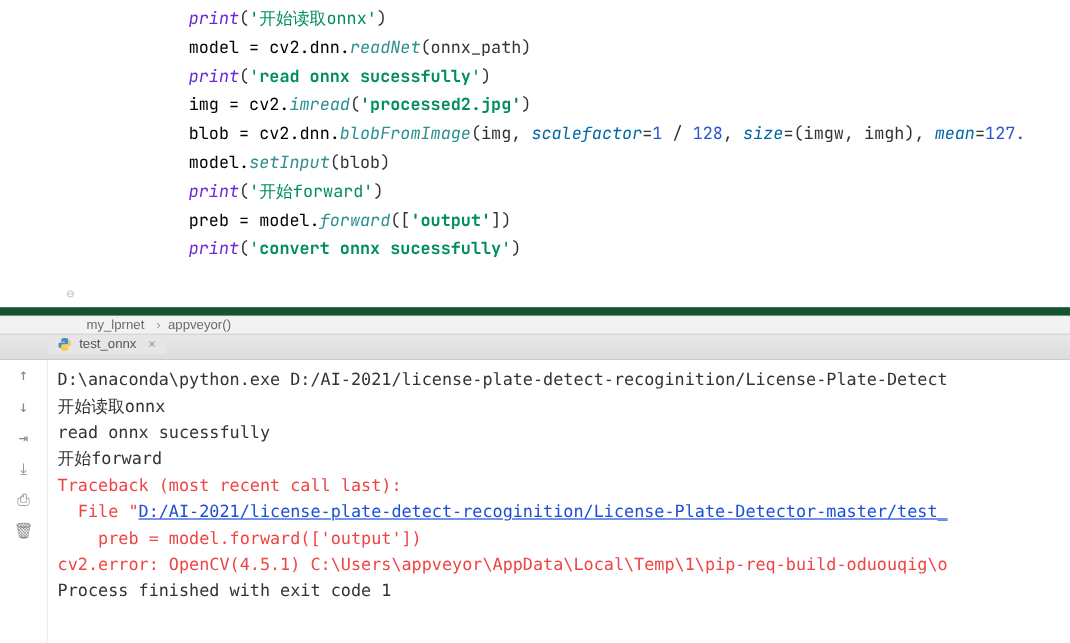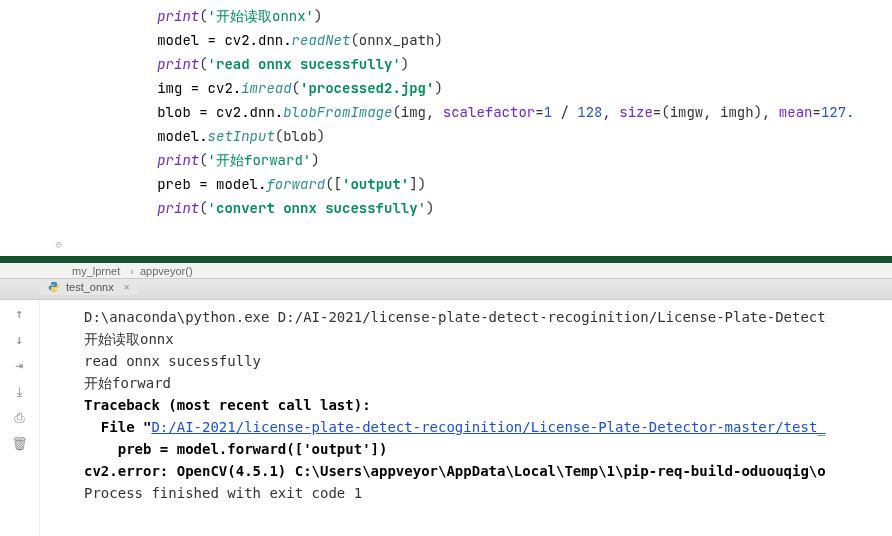--- a/index.html
+++ b/index.html
@@ -45,21 +45,21 @@
   }
 
   
   .fn   { color: #6d28d9; font-style: italic; }             
   .fn2  { color: #2d8f8f; font-style: italic; }                                  
   .str  { color: #008f5a; }                                  
   .strb { color: #008f5a; font-weight: bold; }               
   .num  { color: #2b54d0; }                                  
   .op   { color: #333; }
   .id   { color: #000000; }
-  .arg  { color: #6d28d9; }              
+  .arg  { color: #0369a1; font-style: italic; }              
   .punc { color: #333; }
 
   .line { height: 24px; }
 
   
   .breadcrumb {
     height: 22px;
     background: #f2f2f2;
     border-top: 7px solid #14532d;
     font-family: -apple-system, "Segoe UI", Tahoma, sans-serif;
@@ -123,24 +123,23 @@
   }
   .console {
     flex: 1;
     padding: 6px 8px;
     font-family: "Menlo", "Consolas", monospace;
     font-size: 14px;
     line-height: 22px;
     white-space: pre;
     color: #333;
     overflow: hidden;
-    margin-left: 36px;
   }
   .c-cmd   { color: #333; }
-  .c-err   { color: #000000; font-weight: bold; }    
+  .c-err   { color: #ef4444; }    
   .c-link  { color: #1d4ed8; text-decoration: underline; }
 </style>
 </head>
 <body>
 
 <div class="editor-pane">
   <div class="gutter">
     <div class="gutter-inner">⊖</div>
   </div>
   <div class="code" id="code-lines"><div class="line"><span>        </span><span class="fn">print</span><span class="punc">(</span><span class="str">'开始读取onnx'</span><span class="punc">)</span></div><div class="line"><span>        </span><span class="id">model = cv2.dnn.</span><span class="fn2">readNet</span><span class="punc">(onnx_path)</span></div><div class="line"><span>        </span><span class="fn">print</span><span class="punc">(</span><span class="str">'</span><span class="strb">read onnx sucessfully</span><span class="str">'</span><span class="punc">)</span></div><div class="line"><span>        </span><span class="id">img = cv2.</span><span class="fn2">imread</span><span class="punc">(</span><span class="strb">'processed2.jpg'</span><span class="punc">)</span></div><div class="line"><span>        </span><span class="id">blob = cv2.dnn.</span><span class="fn2">blobFromImage</span><span class="punc">(img, </span><span class="arg">scalefactor</span><span class="op">=</span><span class="num">1</span><span class="op"> / </span><span class="num">128</span><span class="punc">, </span><span class="arg">size</span><span class="punc">=(imgw, imgh), </span><span class="arg">mean</span><span class="op">=</span><span class="num">127.</span></div><div class="line"><span>        </span><span class="id">model.</span><span class="fn2">setInput</span><span class="punc">(blob)</span></div><div class="line"><span>        </span><span class="fn">print</span><span class="punc">(</span><span class="str">'开始forward'</span><span class="punc">)</span></div><div class="line"><span>        </span><span class="id">preb = model.</span><span class="fn2">forward</span><span class="punc">([</span><span class="strb">'output'</span><span class="punc">])</span></div><div class="line"><span>        </span><span class="fn">print</span><span class="punc">(</span><span class="str">'</span><span class="strb">convert onnx sucessfully</span><span class="str">'</span><span class="punc">)</span></div></div>

